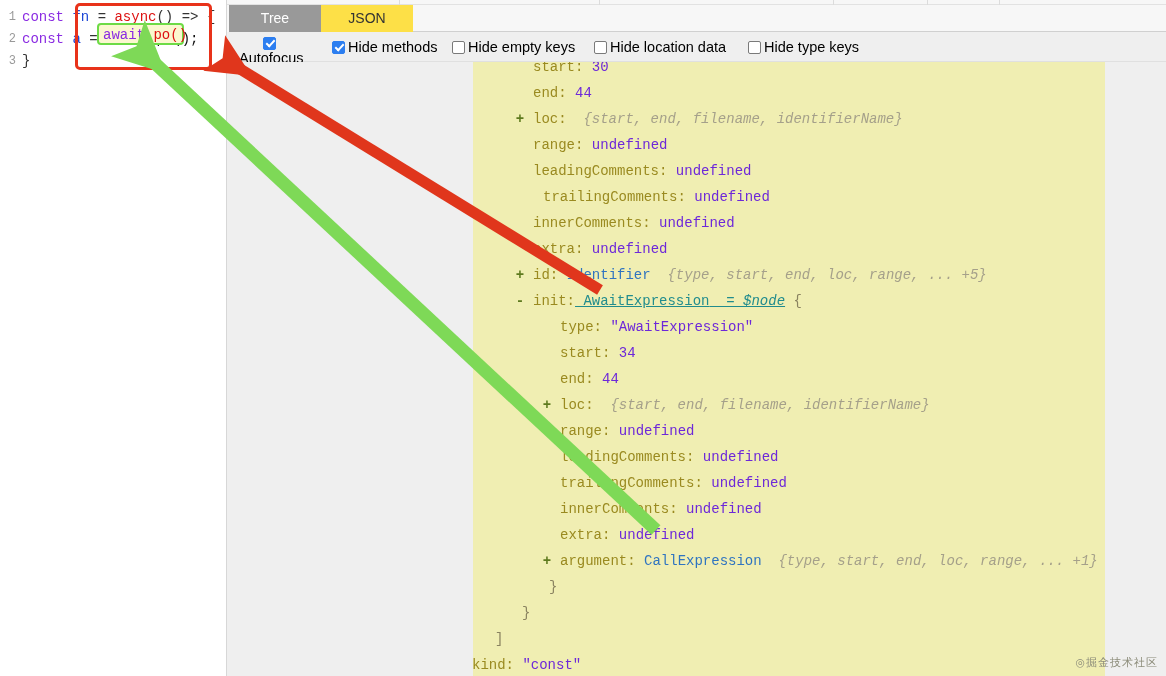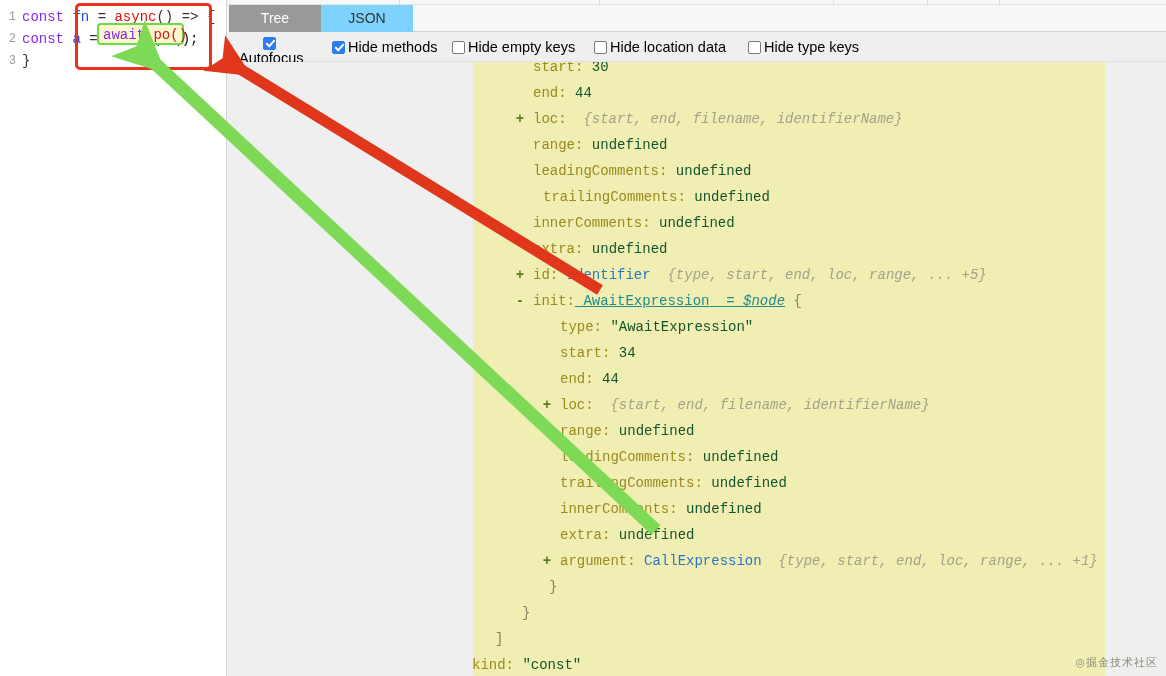--- a/index.html
+++ b/index.html
@@ -68,21 +68,21 @@
     position:absolute;left:0;top:5px;width:939px;height:27px;
     background:#f7f7f7;border-bottom:1px solid #d0d0d0;box-sizing:border-box;
   }
   .tab{
     position:absolute;top:0;height:38px;line-height:27px;
     text-align:center;font-size:14px;color:#333;
     box-sizing:border-box;cursor:default;
   }
   .tab.active{background:#999999;color:#ffffff;}
   #tab-tree{left:2px;width:92px;}
-  #tab-json{left:94px;width:92px;background:#7dd3fc;}
+  #tab-json{left:94px;width:92px;background:#fde047;}
   #tab-rest{left:186px;width:128px;background:#f7f7f7;
             border-right:1px solid #d9d9d9;height:27px;}
 
   
   #optbar{
     position:absolute;left:0;top:32px;width:939px;height:30px;
     background:#efefef;border-bottom:1px solid #e0e0e0;box-sizing:border-box;
   }
   .opt{
     position:absolute;top:5px;height:20px;display:flex;align-items:center;
@@ -113,21 +113,21 @@
   .trow{
     position:absolute;height:26px;line-height:26px;white-space:pre;
     font-family:"Liberation Mono","DejaVu Sans Mono",monospace;
     font-size:14px;
   }
   .tg{ 
     position:absolute;width:10px;text-align:center;
     color:#5e7a1e;font-weight:bold;
   }
   .k{color:#9a8a20;}       
-  .v{color:#14532d;}       
+  .v{color:#6d28d9;}       
   .vtype{color:#218c8d;text-decoration:underline;}
   .vtype2{color:#2f74c0;}
   .hint{color:#a5a08a;font-style:italic;}
   .eqnode{color:#218c8d;font-style:italic;text-decoration:underline;}
   .br{color:#8a8360;}
 
   
   #overlay{position:absolute;left:0;top:0;width:1166px;height:676px;pointer-events:none;}
 
   

